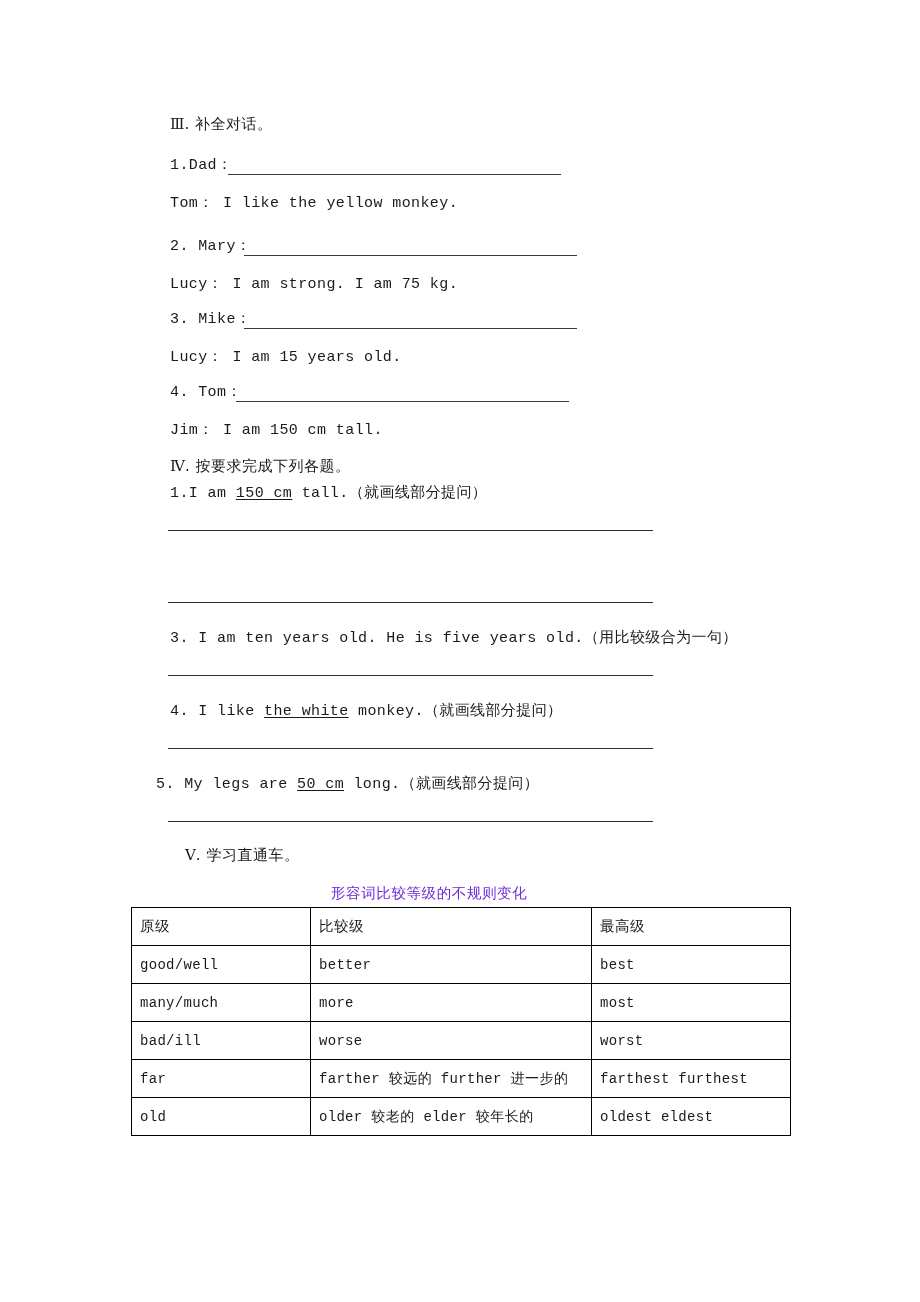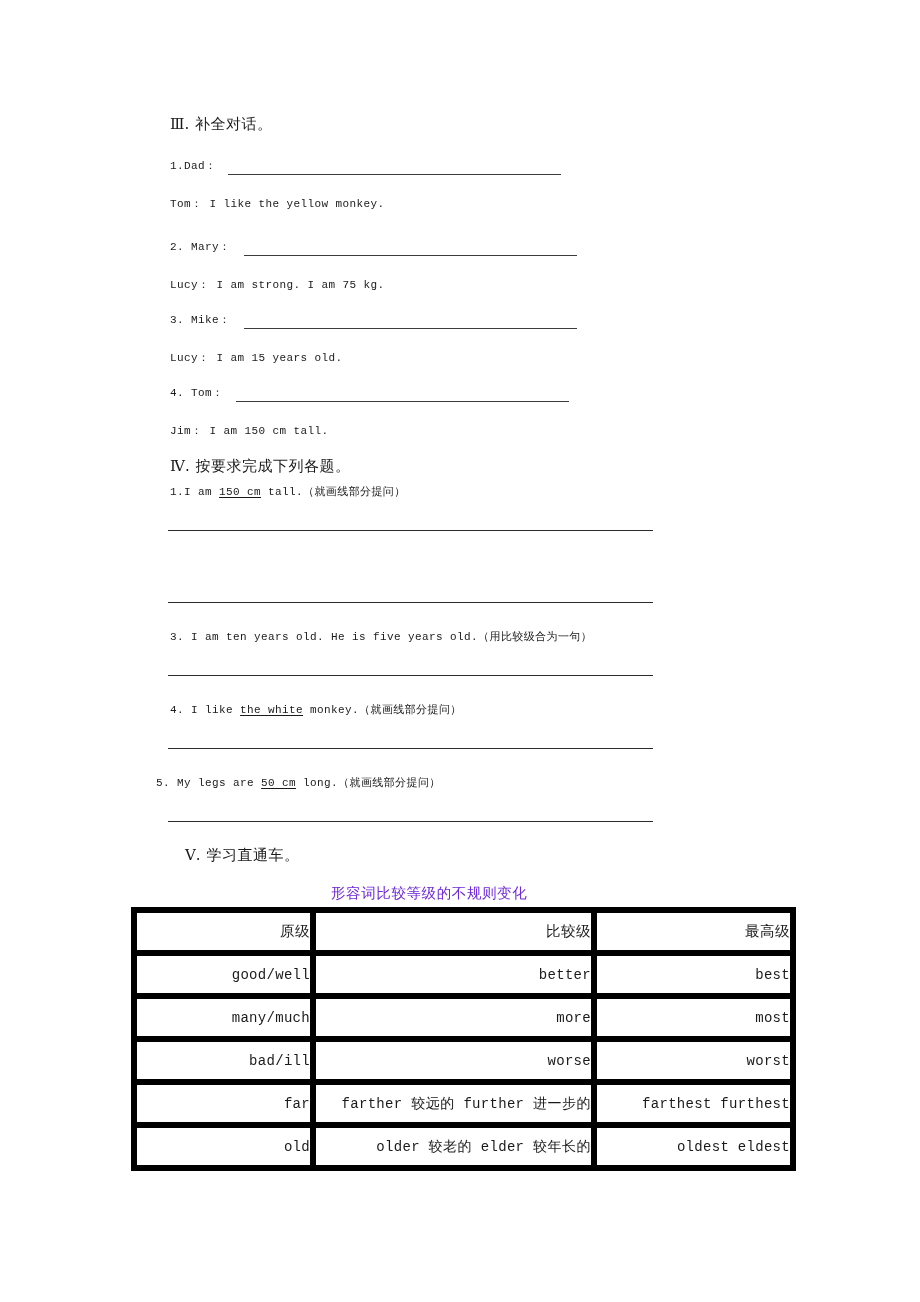--- a/index.html
+++ b/index.html
@@ -16,28 +16,27 @@
     color: #000000;
     -webkit-font-smoothing: antialiased;
   }
 
   .page {
     position: absolute;
     left: 0;
     top: 0;
     width: 753px;
     height: 1302px;
-    text-align: right;
   }
 
   
   .ln {
     position: absolute;
     white-space: nowrap;
-    font-size: 11px;
+    font-size: 15px;
     line-height: 20px;
     letter-spacing: 0.4px;
     color: #1a1a1a;
   }
   .cn {
     font-family: "DejaVu Sans", "Liberation Sans", sans-serif;
     letter-spacing: 0.5px;
   }
   .heading {
     font-size: 15px;
@@ -75,21 +74,21 @@
     color: #6d28d9;
   }
   table.grid {
     position: absolute;
     border-collapse: collapse;
     table-layout: fixed;
     font-size: 14px;
     color: #1a1a1a;
   }
   table.grid td {
-    border: 6px solid #000000;
+    border: 1px solid #000000;
     padding: 0 0 0 8px;
     height: 37px;
     vertical-align: middle;
     font-family: "Liberation Mono", "DejaVu Sans Mono", monospace;
     letter-spacing: 0.3px;
     white-space: nowrap;
     overflow: hidden;
   }
   table.grid td.hdr {
     font-family: "DejaVu Sans", "Liberation Sans", sans-serif;

